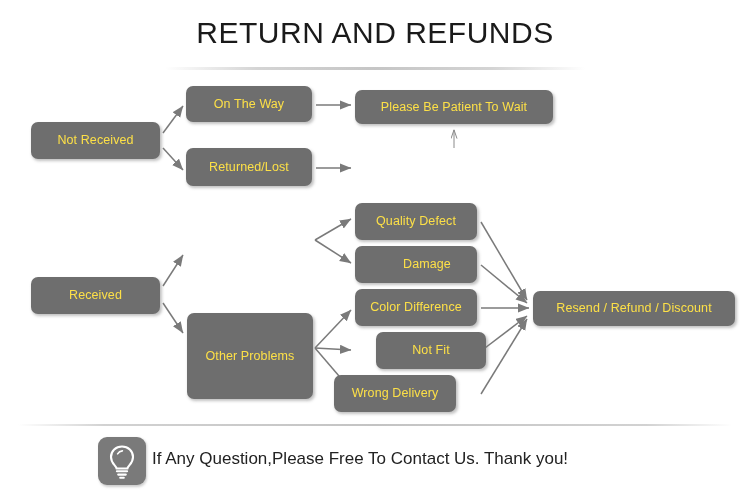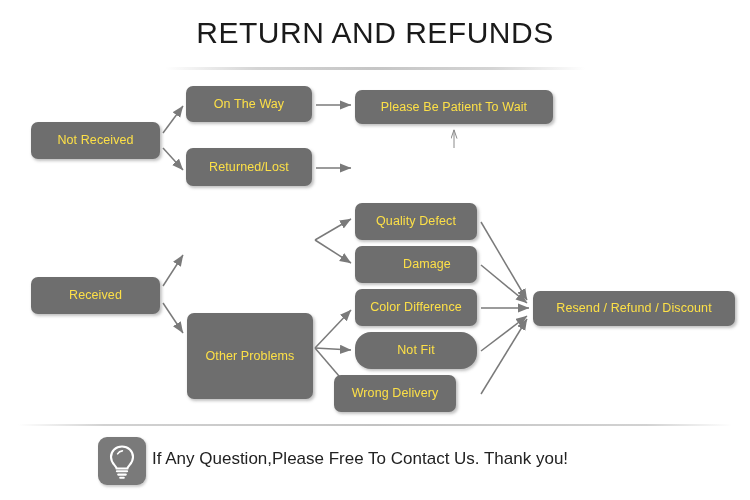--- a/index.html
+++ b/index.html
@@ -194,21 +194,21 @@
   </div>
 
   <div class="node" style="left:355px; top:246px; width:122px; height:37px;padding-left:28px;">
     <span>Damage</span>
   </div>
 
   <div class="node" style="left:355px; top:289px; width:122px; height:37px;">
     <span>Color Difference</span>
   </div>
 
-  <div class="node" style="left:355px; top:332px; width:122px; height:37px;border-radius:16px;">
+  <div class="node" style="left:376px; top:332px; width:110px; height:37px;">
     <span>Not Fit</span>
   </div>
 
   <div class="node" style="left:334px; top:375px; width:122px; height:37px;">
     <span>Wrong Delivery</span>
   </div>
 
   <div class="node" style="left:533px; top:291px; width:202px; height:35px;">
     <span>Resend / Refund / Discount</span>
   </div>

